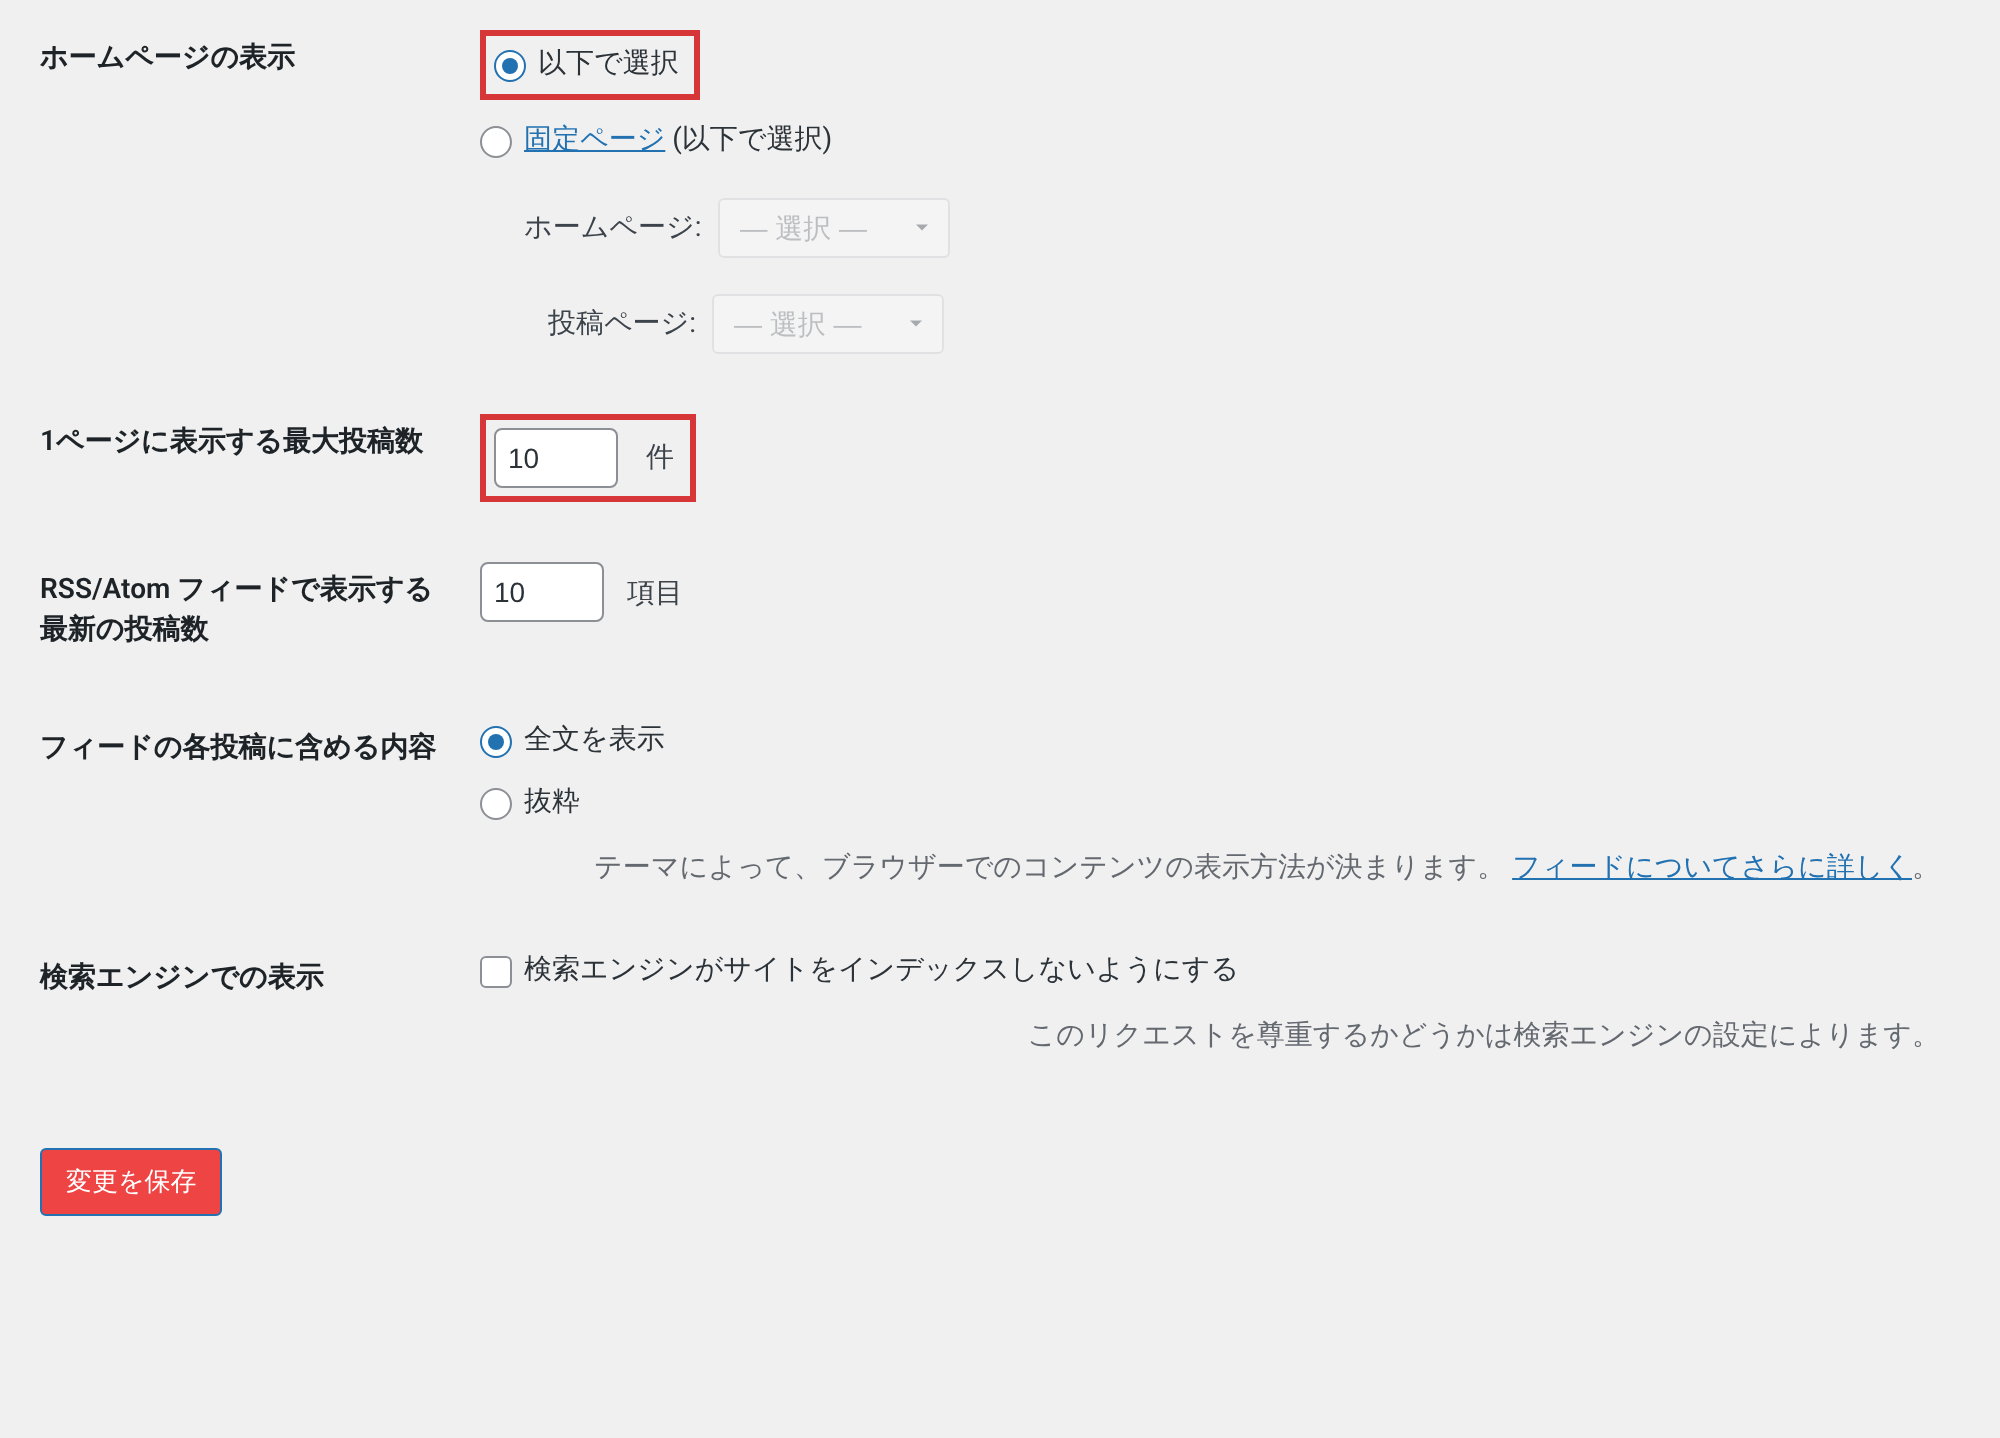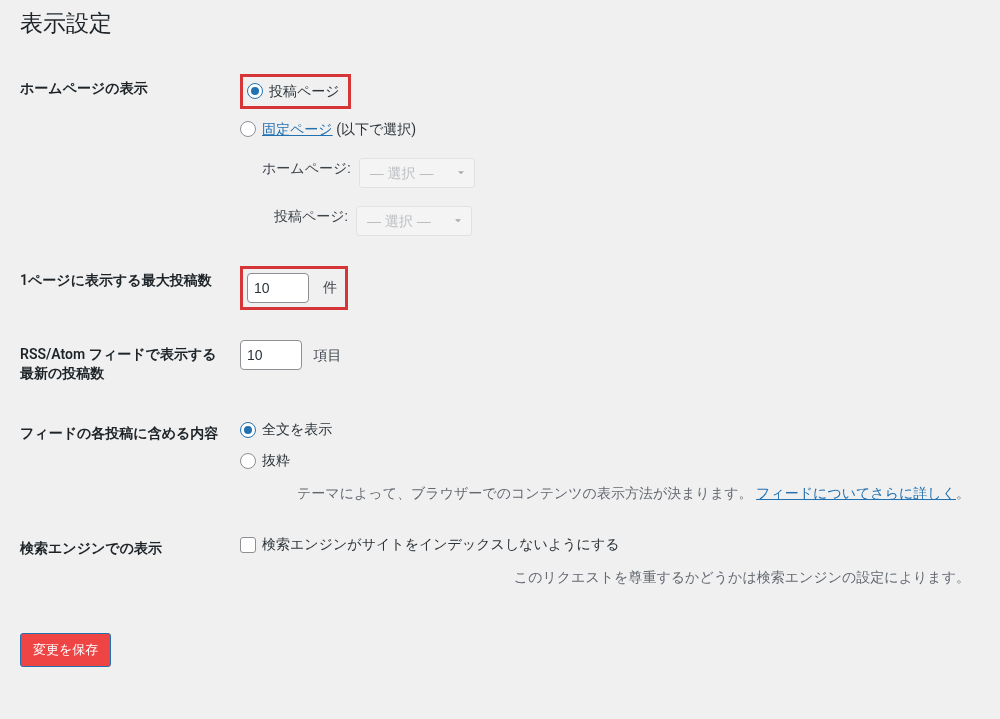--- a/index.html
+++ b/index.html
@@ -49,21 +49,21 @@
     gap: 6px;
     margin-bottom: 10px;
   }
   .option-row:last-child { margin-bottom: 0; }
   .sub-rows {
     margin-top: 18px;
     margin-left: 22px;
   }
   .sub-row {
     display: flex;
-    align-items: flex-start;
+    align-items: center;
     gap: 8px;
     margin-bottom: 18px;
   }
   .sub-row:last-child { margin-bottom: 0; }
   .sub-label {
     min-width: 86px;
     text-align: right;
     color: #3c434a;
   }
   select.wp-select {
@@ -170,31 +170,30 @@
     cursor: pointer;
   }
   .radio-label, .check-label {
     color: #2c3338;
   }
 </style>
 </head>
 <body>
 
 <div class="wrap">
-  <h1 class="page-title">表示設定</h1>
 
   <table class="form-table">
     <tbody>
 
       <tr>
         <th>ホームページの表示</th>
         <td>
           <span class="highlight-box">
             <input type="radio" class="wp-radio" name="show_on_front" checked="" style="">
-            <span class="radio-label">投稿ページ</span>
+            <span class="radio-label">以下で選択</span>
           </span>
 
           <div class="option-row" style="margin-top:10px;">
             <input type="radio" class="wp-radio" name="show_on_front" style="">
             <span class="radio-label">
               <a href="#" class="wp-link">固定ページ</a><span> (以下で選択)</span>
             </span>
           </div>
 
           <div class="sub-rows">

